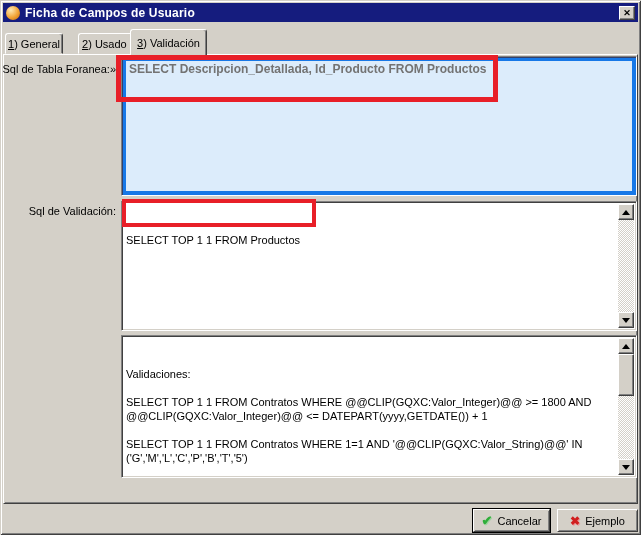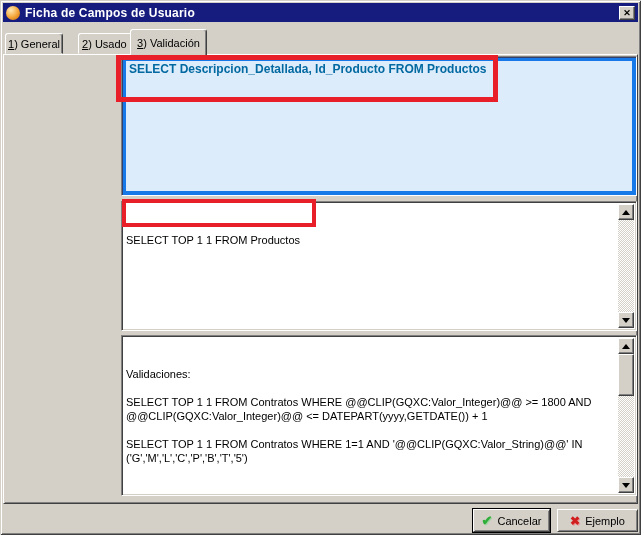--- a/index.html
+++ b/index.html
@@ -62,21 +62,21 @@
   
   .focus-field {
     position:absolute; left:121px; top:56px; width:516px; height:140px;
     background:#1778e7; padding:4px;
     border:1px solid; border-color:#808080 #fff #fff #808080;
     box-shadow: inset 1px 1px 0 #33406a;
     z-index:2;
   }
   .focus-field-inner {
     width:100%; height:100%; background:#dcecfb;
-    font-size:12px; font-weight:bold; color:#0369a1; padding:1px 3px;
+    font-size:12px; font-weight:bold; color:#737373; padding:1px 3px;
     white-space:pre-wrap; overflow:hidden;
   }
 
   
   .sunken-box {
     position:absolute; left:121px; width:516px; background:#fff;
     border:1px solid; border-color:#808080 #fff #fff #808080;
     box-shadow: inset 1px 1px 0 #404040, inset -1px -1px 0 #d4d0c8;
     z-index:2;
   }
@@ -147,38 +147,40 @@
   </div>
   <div id="tab2" class="tab tab-inactive">
     <span><u>2</u><span>) Usado en</span></span>
   </div>
   <div id="tab3" class="tab tab-active">
     <span><u>3</u><span>) Validación</span></span>
   </div>
 
   <div class="panel"></div>
 
+  <div class="field-label" style="top:63px;">Sql de Tabla Foranea:»</div>
   <div class="focus-field">
     <div class="focus-field-inner">SELECT Descripcion_Detallada, Id_Producto FROM Productos</div>
   </div>
 
+  <div class="field-label" style="top:205px;">Sql de Validación:</div>
   <div class="sunken-box" style="top:201px; height:130px;">
     <div class="box-text">SELECT TOP 1 1 FROM Productos</div>
     <div class="vscroll">
       <div class="sb-btn">
           <span class="tri-up"></span>
         </div>
       <div class="sb-track"></div>
       <div class="sb-btn">
           <span class="tri-down"></span>
         </div>
     </div>
   </div>
 
-  <div class="sunken-box" style="top:335px; height:161px;">
+  <div class="sunken-box" style="top:335px; height:143px;">
     <div class="box-text">Validaciones:
 
 SELECT TOP 1 1 FROM Contratos WHERE @@CLIP(GQXC:Valor_Integer)@@ &gt;= 1800 AND
 @@CLIP(GQXC:Valor_Integer)@@ &lt;= DATEPART(yyyy,GETDATE()) + 1
 
 SELECT TOP 1 1 FROM Contratos WHERE 1=1 AND '@@CLIP(GQXC:Valor_String)@@' IN
 ('G','M','L','C','P','B','T','5')</div>
     <div class="vscroll">
       <div class="sb-btn">
           <span class="tri-up"></span>

